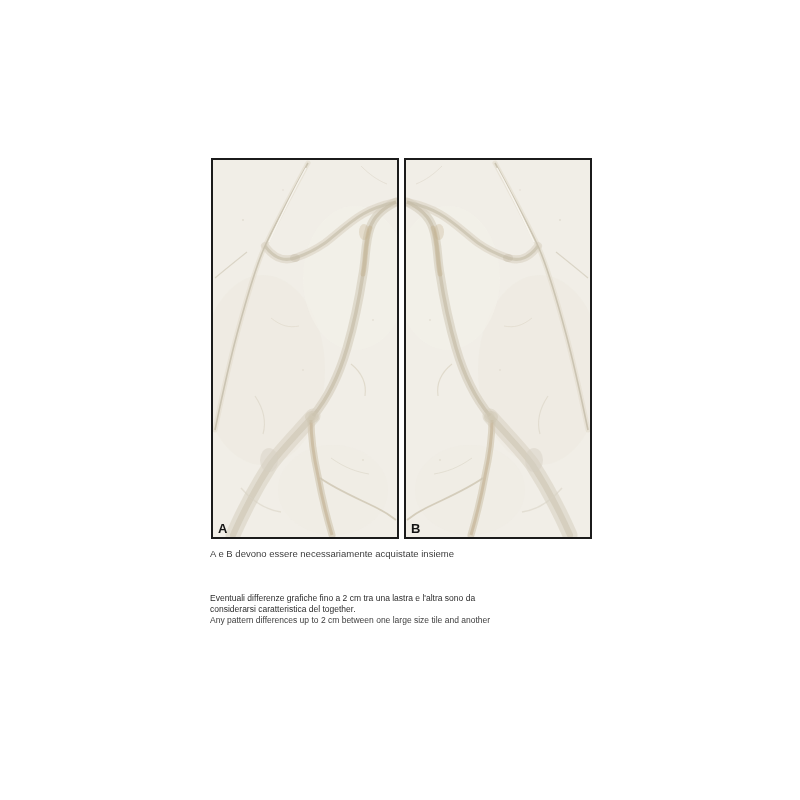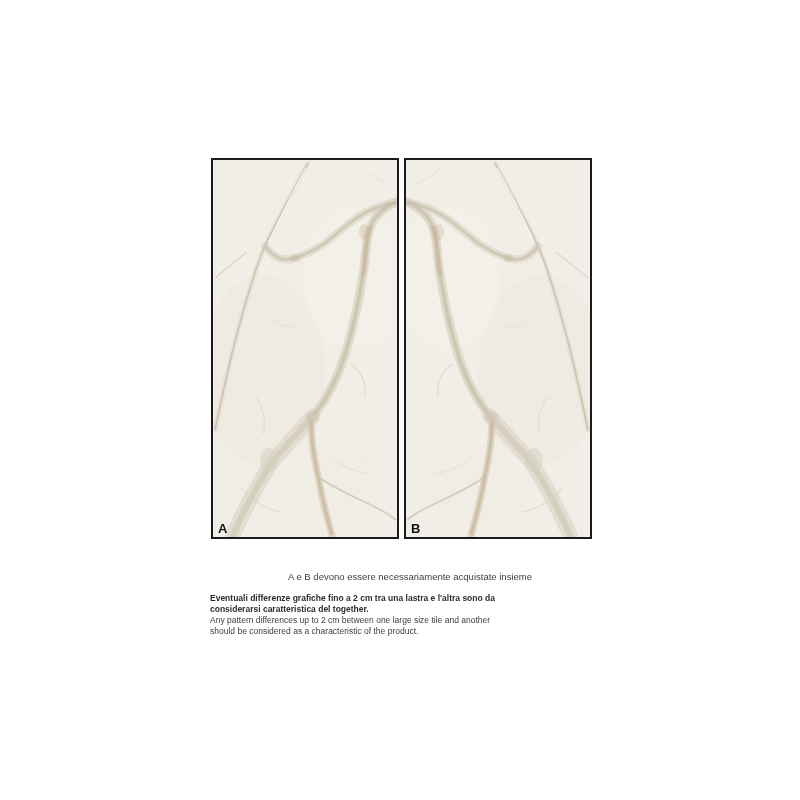--- a/index.html
+++ b/index.html
@@ -41,38 +41,37 @@
     position:absolute;
     left:5px;bottom:2px;
     font-size:13px;
     font-weight:bold;
     color:#141414;
     line-height:1;
     letter-spacing:0.2px;
   }
   .captions{
     position:absolute;
-    left:210px;top:568px;
+    left:210px;top:545px;
     width:400px;
     font-size:9.5px;
     line-height:17.5px;
     color:var(--text);
-    text-align:center;
   }
   .note{
     position:absolute;
     left:210px;top:593px;
     width:330px;
     font-size:8.5px;
     line-height:11px;
     color:var(--text);
   }
   .note .line{display:block;}
   .note .bold{
-    font-weight:bold;
+    font-weight:normal;
     color:var(--text-bold);
   }
   .hidden-defs{position:absolute;width:0;height:0;overflow:hidden;}
 </style>
 </head>
 <body>
 
 <svg class="hidden-defs" aria-hidden="true">
   <defs>
     <g id="marble-veins">
@@ -134,14 +133,13 @@
 </div>
 
 <div class="captions">
   <div>A e B devono essere necessariamente acquistate insieme</div>
 </div>
 
 <div class="note">
   <span class="line bold">Eventuali differenze grafiche fino a 2 cm tra una lastra e l'altra sono da</span>
   <span class="line bold">considerarsi caratteristica del together.</span>
   <span class="line">Any pattern differences up to 2 cm between one large size tile and another</span>
-  <span class="line">should be considered as a characteristic of the product.</span>
 </div>
 
 </body></html>

